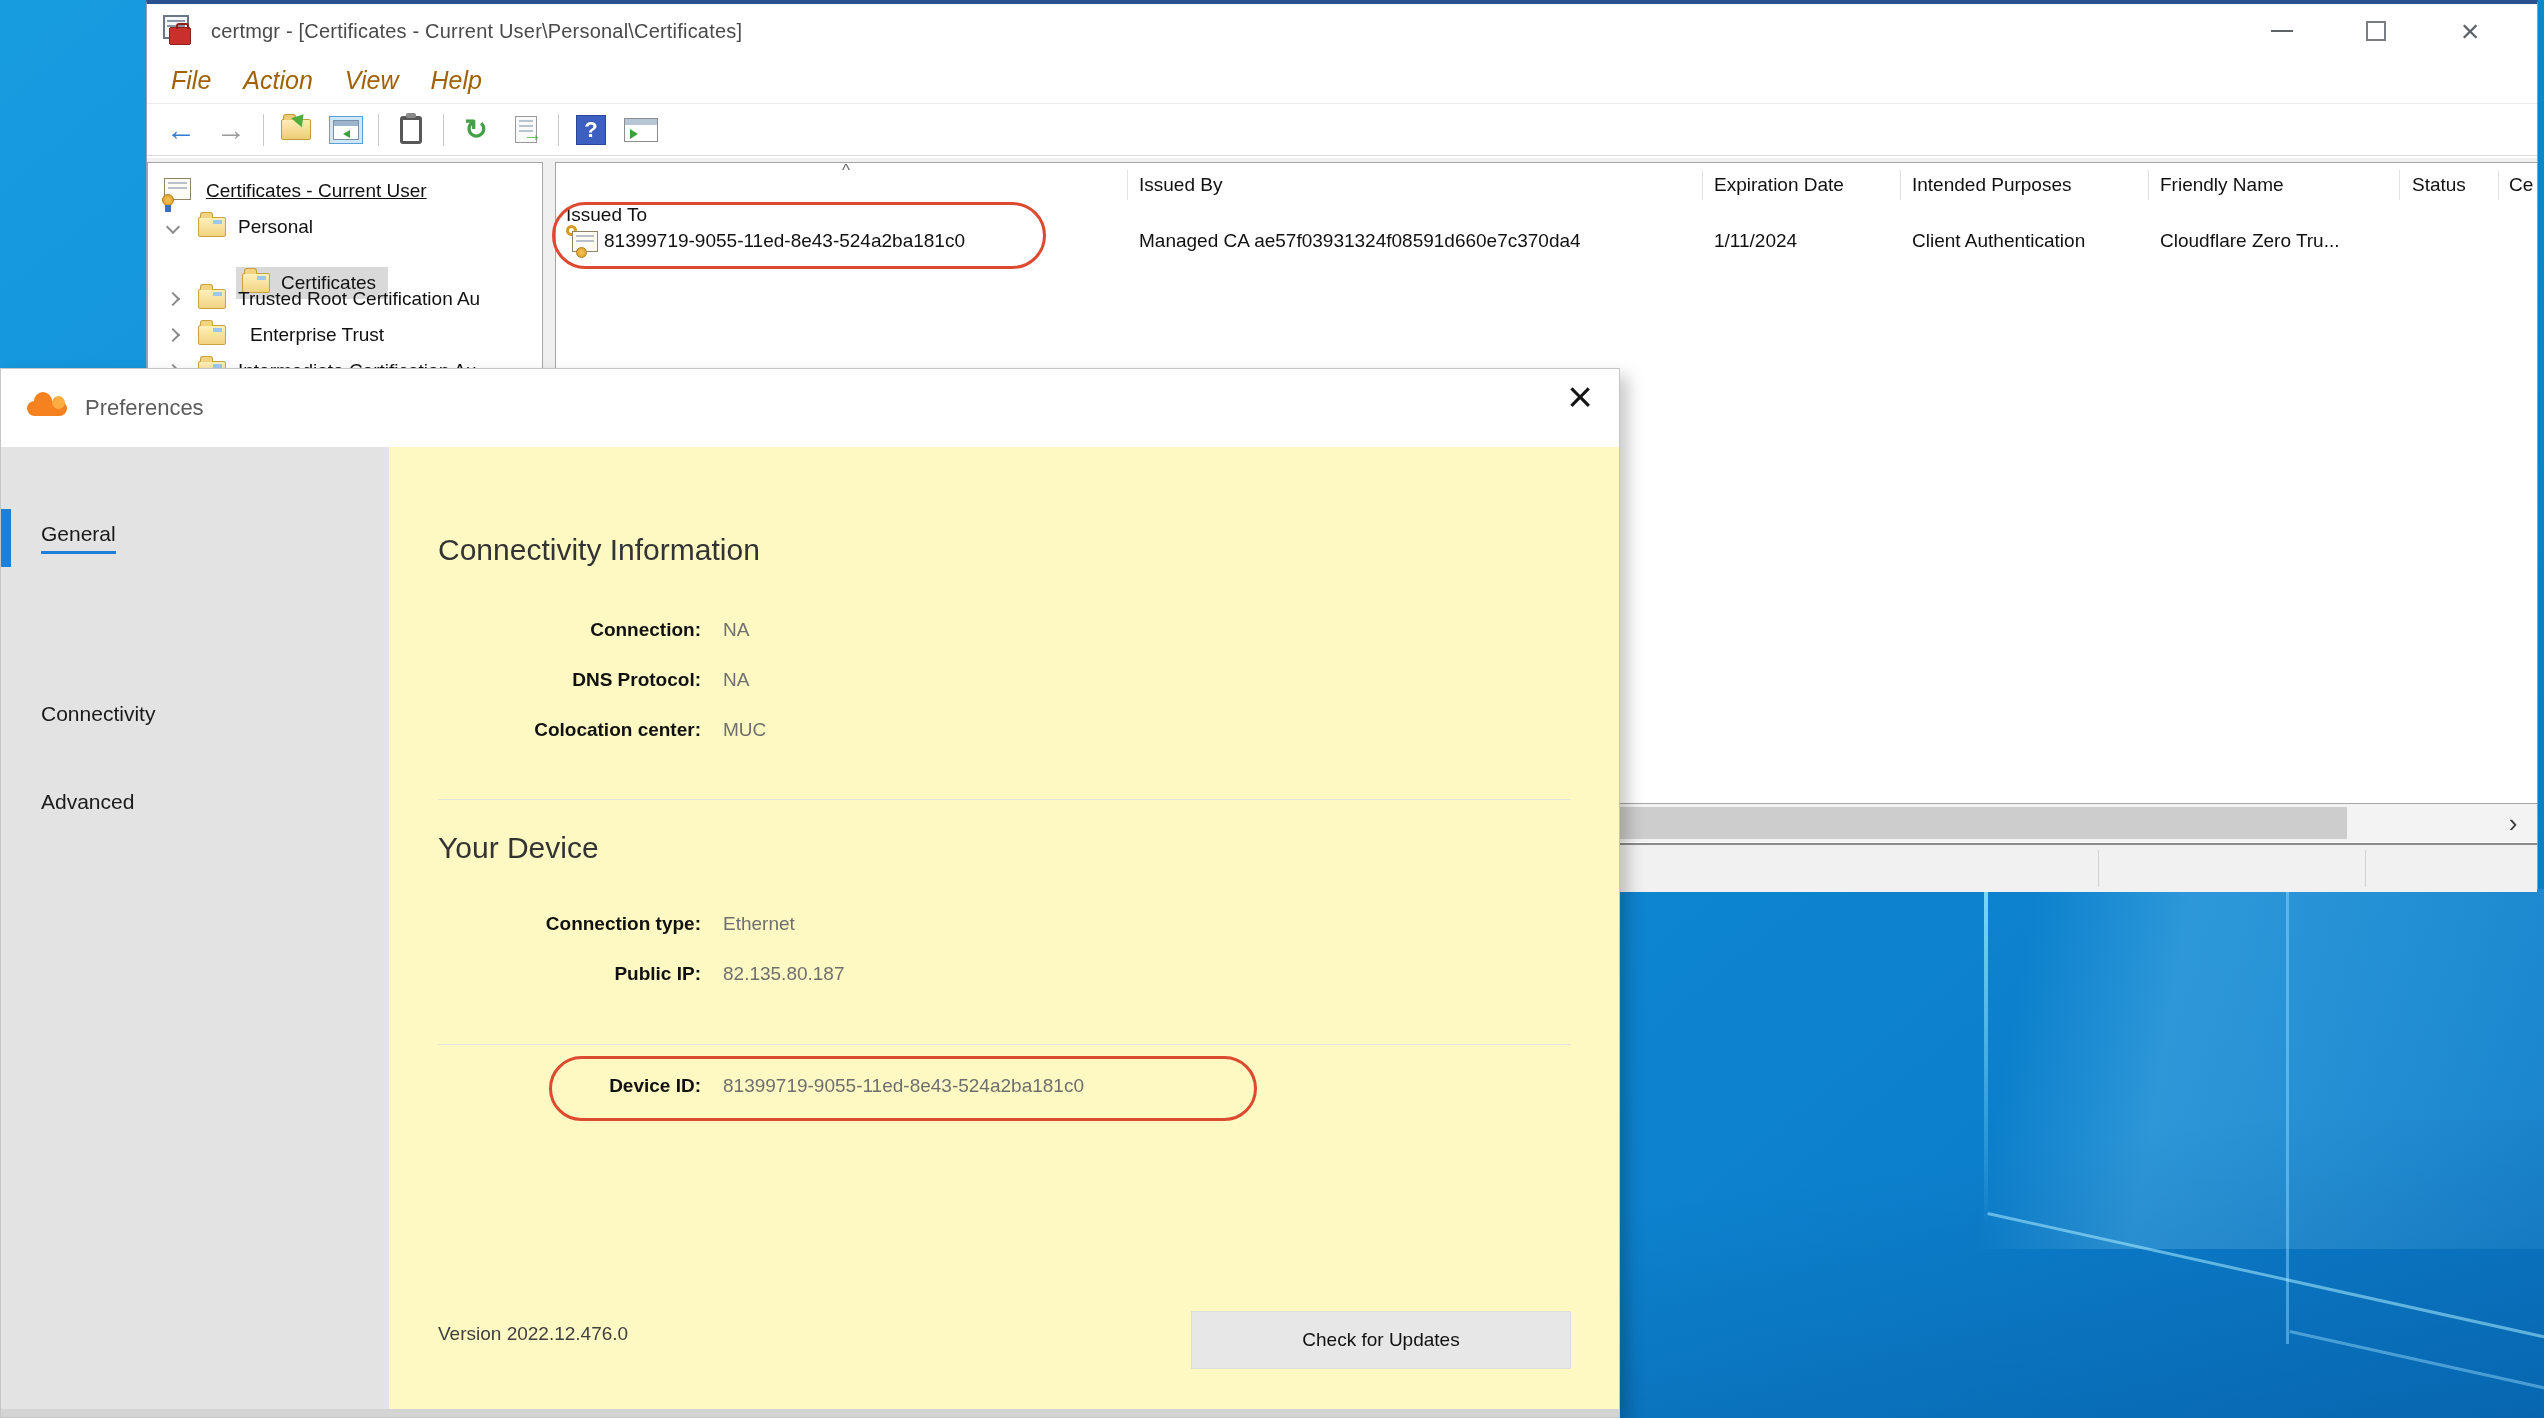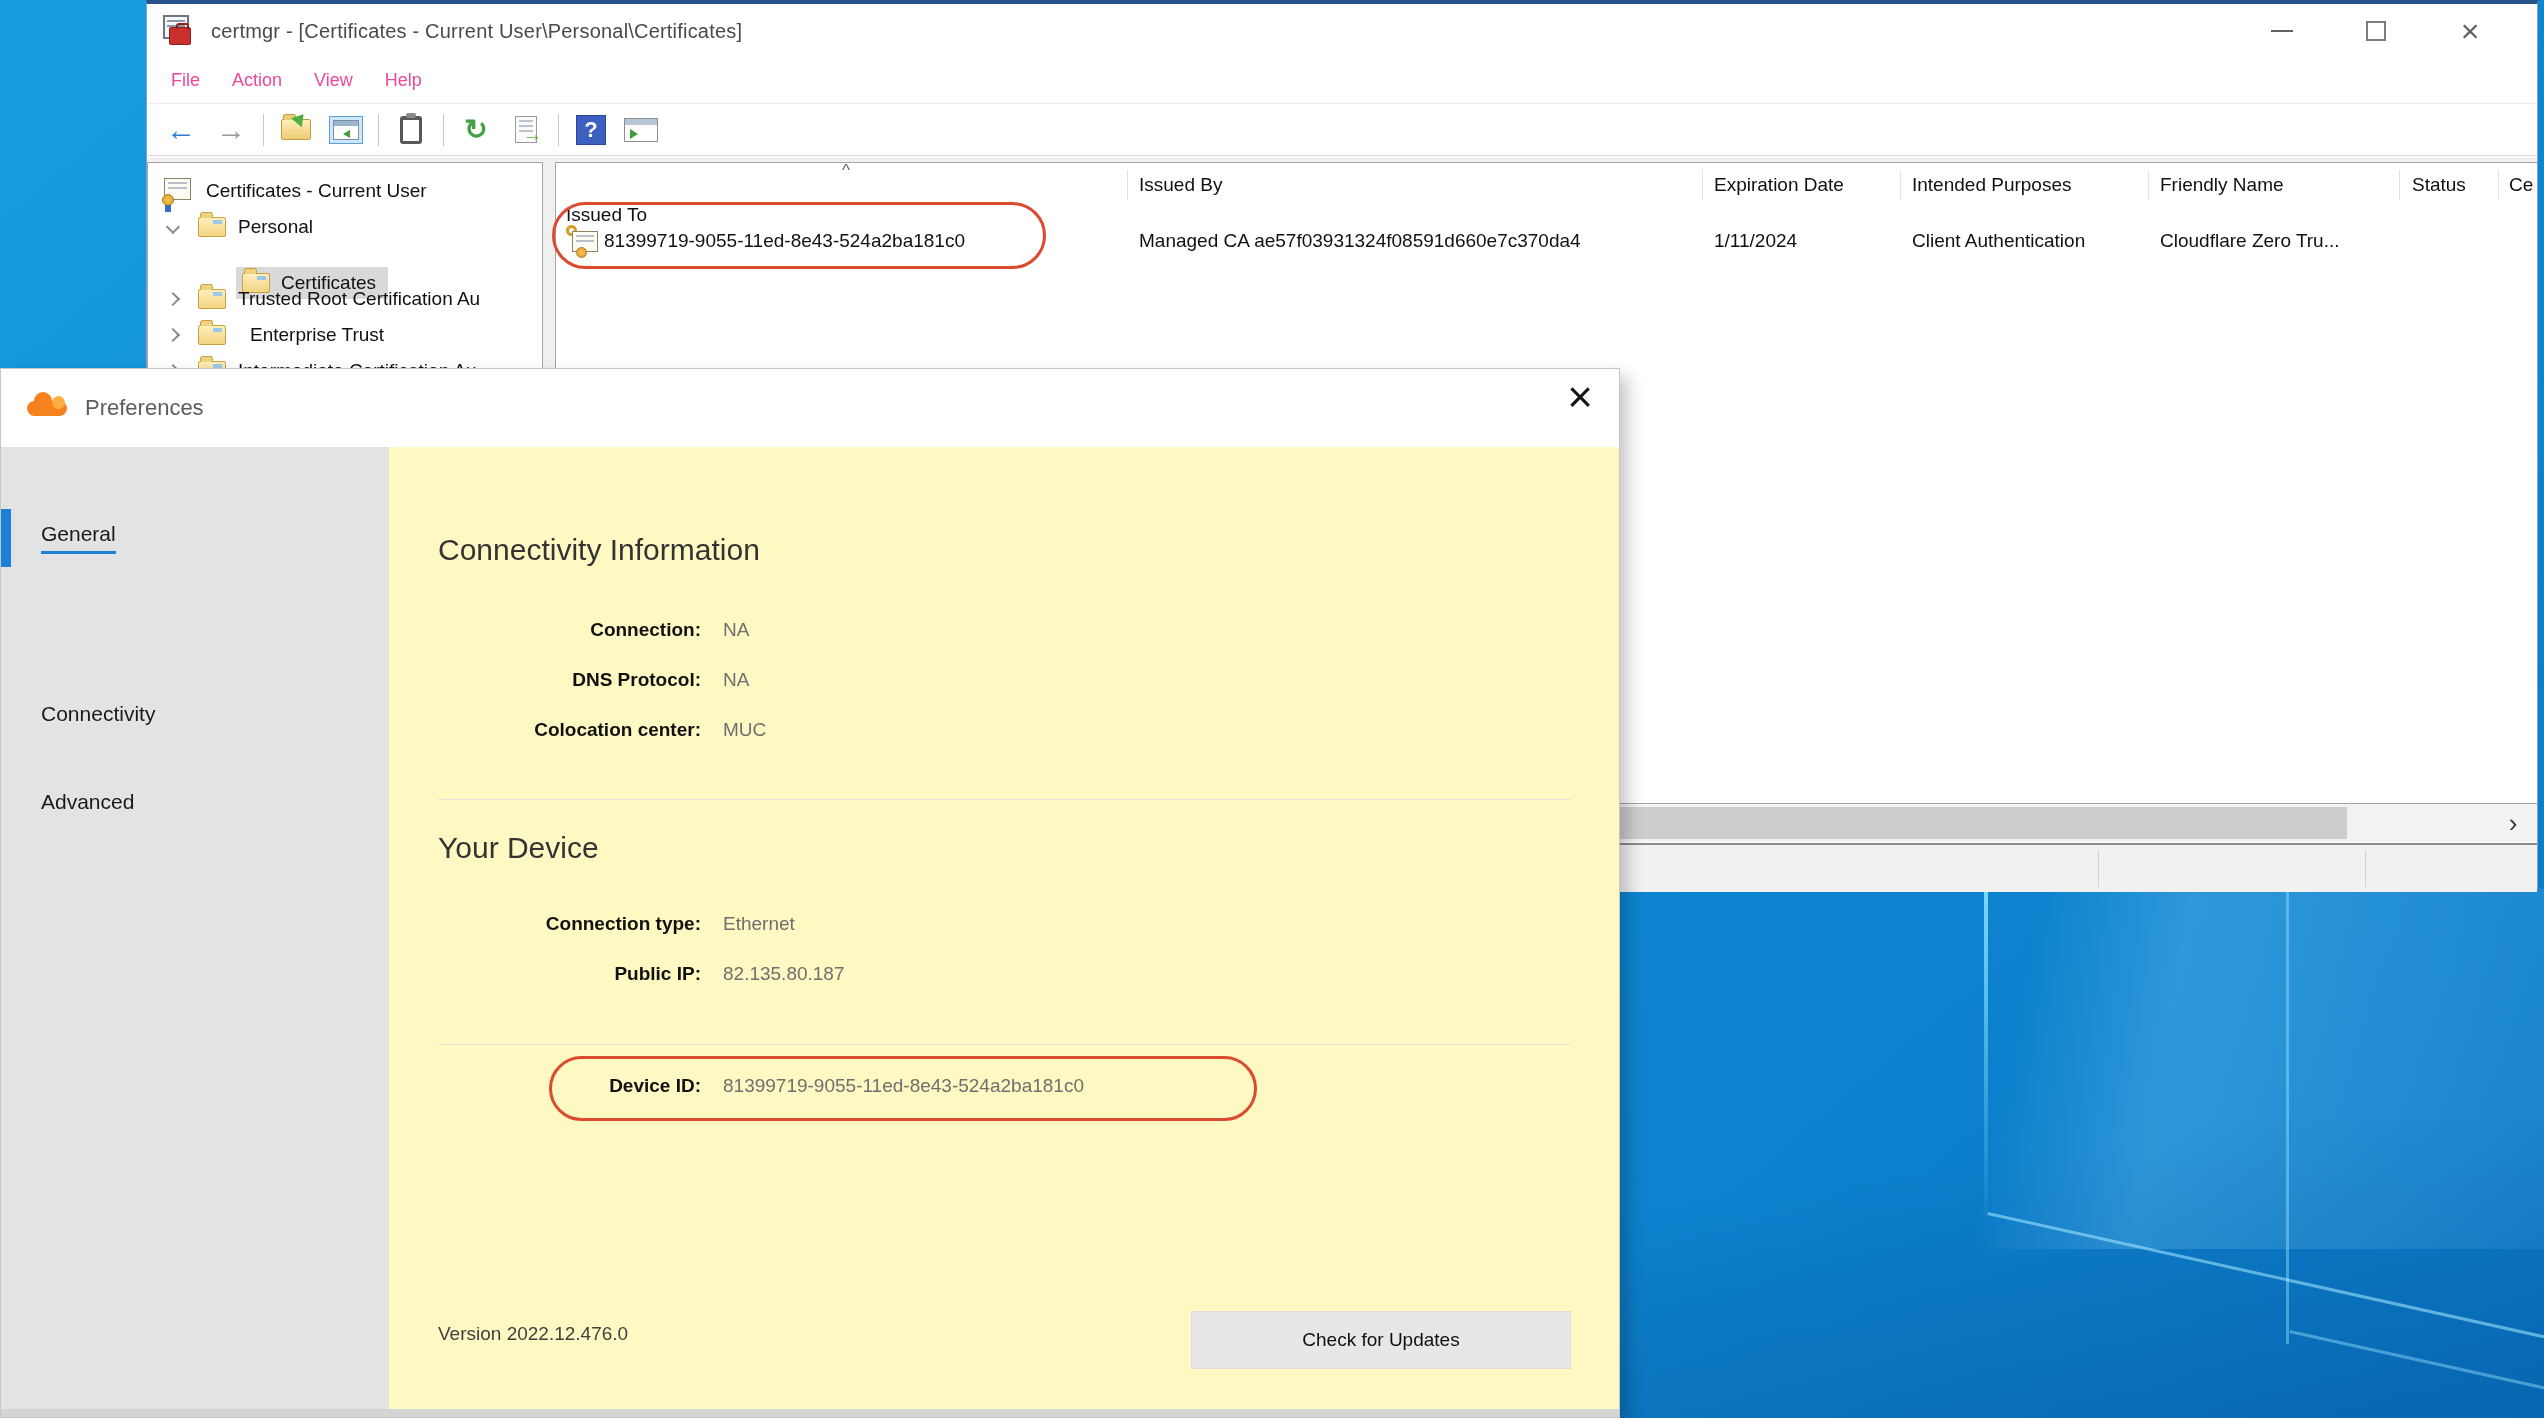--- a/index.html
+++ b/index.html
@@ -37,21 +37,21 @@
   .app-icon .box { position:absolute; left:6px; top:12px; width:22px; height:18px; background:#c9302b; border:1px solid #8f1f1c; border-radius:2px; }
   .app-icon .box::before { content:''; position:absolute; left:6px; top:-5px; width:9px; height:4px; border:2px solid #8f1f1c; border-bottom:none; border-radius:3px 3px 0 0; }
   .title-text { margin-left:16px; font-size:20px; color:#4a4a4a; letter-spacing:.2px; }
   .win-controls { position:absolute; right:20px; top:0; height:54px; display:flex; align-items:center; }
   .win-btn { width:94px; height:54px; display:flex; align-items:center; justify-content:center; color:#5f6368; }
   .glyph-min { width:22px; height:2px; background:#5f6368; }
   .glyph-max { width:20px; height:20px; border:2px solid #7a7d82; }
   .glyph-close { font-size:32px; line-height:1; color:#5f6368; }
 
   .menubar { height:46px; display:flex; align-items:center; padding-left:8px; border-bottom:1px solid #ececec; }
-  .menu-item { font-size:18px; color:#ec4899; padding:0 16px; }
+  .menu-item { font-size:25px; color:#a16207; padding:0 16px;font-style:italic; }
 
   .toolbar { height:52px; display:flex; align-items:center; gap:14px; padding-left:16px; border-bottom:1px solid #d9d9d9; }
   .tsep { width:1px; height:32px; background:#c9c9c9; }
   .ticon { display:flex; align-items:center; justify-content:center; width:36px; height:36px; }
   .arrow-glyph { font-size:30px; font-weight:bold; }
   .back-c { color:#2f7cd0; } .fwd-c { color:#9a9a9a; }
   .icon-folder { position:relative; width:30px; height:21px; background:linear-gradient(#fdeeb5,#edcc77); border:1px solid #c29c3c; border-radius:2px; }
   .icon-folder::before { content:''; position:absolute; left:1px; top:-6px; width:11px; height:5px; background:#edcc77; border:1px solid #c29c3c; border-bottom:none; border-radius:3px 3px 0 0; }
   .icon-folder .grn { position:absolute; right:3px; top:-7px; width:0; height:0; border-left:7px solid transparent; border-right:7px solid transparent; border-bottom:11px solid #4fae3d; transform:rotate(40deg); }
   .icon-pane { width:34px; height:28px; background:#cfe7fb; border:1px solid #5ba0d9; display:flex; align-items:center; justify-content:center; }
@@ -218,21 +218,21 @@
         <span class="icon-help">?</span>
       </span>
     <span class="ticon">
         <span class="icon-actionpane"></span>
       </span>
   </div>
 
   <div class="content-bg"></div>
 
   <div class="tree-panel">
-    <div class="tree-row" style="top:10px;">
+    <div class="tree-row" style="top:10px;text-decoration:underline;">
       <span style="width:14px;"></span>
       <span class="cert-root-icon">
           <span class="paper">
             <i></i>
             <i></i>
           </span>
           <span class="seal"></span>
           <span class="ribbon"></span>
         </span>
       <span style="margin-left:12px;">Certificates - Current User</span>

